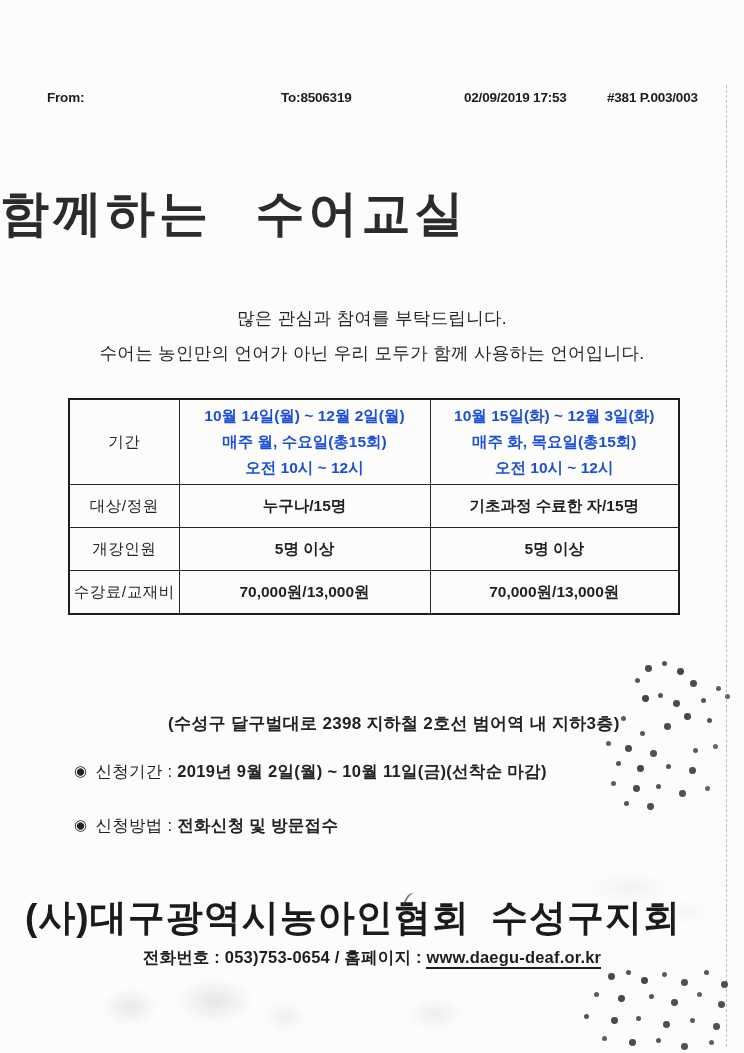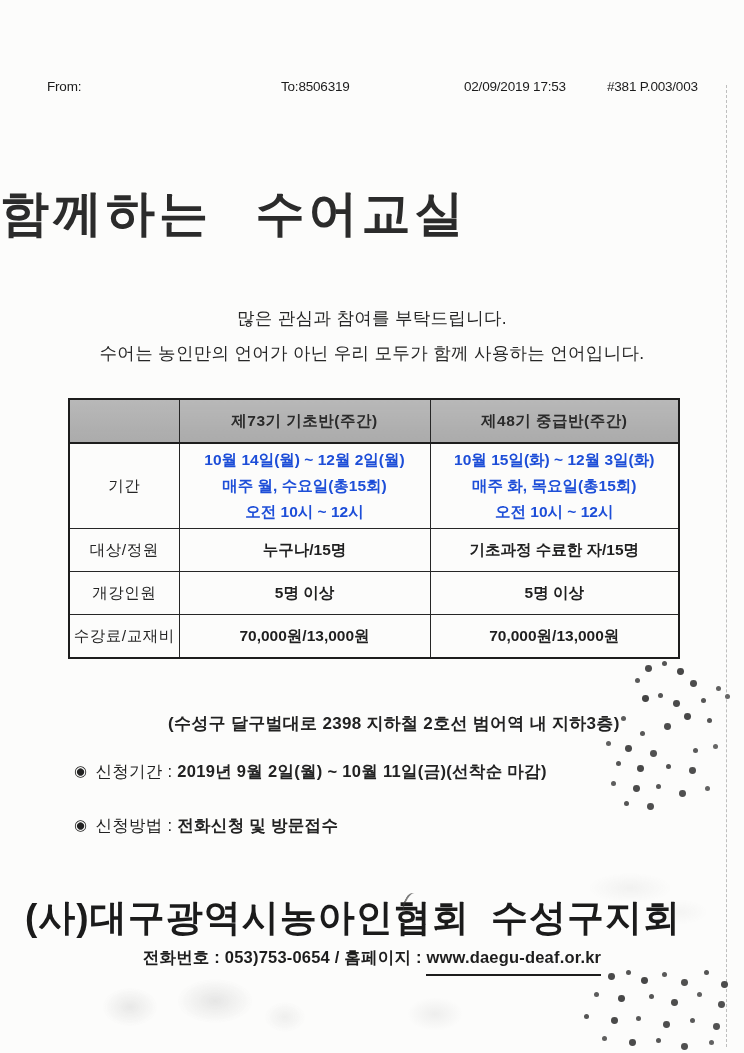--- a/index.html
+++ b/index.html
@@ -9,22 +9,22 @@
     height: 1053px;
     background: #fcfcfb;
     overflow: hidden;
     font-family: "Liberation Sans", "DejaVu Sans", sans-serif;
     color: #1e1e1e;
     position: relative;
   }
   .page { position: absolute; inset: 0; }
 
   
-  .fax-header { position: absolute; top: 79px; left: 0; width: 744px; height: 20px;
-    font-size: 13.5px; letter-spacing: -0.2px; color: #1c1c1c; font-weight: 400; }
+  .fax-header { position: absolute; top: 90px; left: 0; width: 744px; height: 20px;
+    font-size: 13.5px; letter-spacing: -0.2px; color: #1c1c1c; font-weight: 700; }
   .fax-from { position: absolute; left: 47px; }
   .fax-to { position: absolute; left: 281px; }
   .fax-datetime { position: absolute; left: 464px; }
   .fax-page { position: absolute; left: 607px; }
 
   
   .doc-title { position: absolute; top: 181px; left: 0; width: 744px; text-align: left;
     font-size: 49px; font-weight: 700; color: #2b2b2b; letter-spacing: 4px; word-spacing: 26px; }
 
   
@@ -57,21 +57,21 @@
   .note1 { top: 679px; }
   .note1-sub { top: 712px; left: 168px; font-weight: 700; font-size: 17px; }
   .note2 { top: 761px; }
   .note3 { top: 815px; }
 
   
   .footer-org { position: absolute; top: 893px; left: 0; width: 706px; text-align: center;
     font-size: 37px; font-weight: 700; color: #1b1b1b; letter-spacing: 1px; word-spacing: 10px; }
   .footer-contact { position: absolute; top: 947px; left: 0; width: 744px; text-align: center;
     font-size: 16.5px; font-weight: 700; color: #1d1d1d; letter-spacing: 0.2px; }
-  .footer-url { text-decoration: none; color: #1d1d1d; border-bottom: 2px solid #1d1d1d; padding-bottom: 8px; text-align: right; }
+  .footer-url { text-decoration: none; color: #1d1d1d; border-bottom: 2px solid #1d1d1d; padding-bottom: 1px; text-align: right; }
 
   
   .edge-line { position: absolute; left: 726px; top: 85px; height: 962px; width: 0;
     border-left: 1px dashed rgba(115,115,115,0.45); }
   .speck { position: absolute; width: 3px; height: 3px; border-radius: 50%; background: transparent; }
   .speck-a { left: 595px; top: 655px;
     box-shadow: 52px 12px 0 2px #4c4c4c, 68px 7px 0 1px #555, 84px 15px 0 2px #474747,
       41px 24px 0 1px #5a5a5a, 97px 27px 0 2px #4c4c4c, 122px 32px 0 1px #606060,
       49px 42px 0 2px #444, 64px 39px 0 1px #555, 80px 47px 0 2px #4a4a4a,
       107px 44px 0 1px #565656, 131px 40px 0 1px #666, 27px 62px 0 1px #5c5c5c,
@@ -125,25 +125,20 @@
     <div>수어는 농인만의 언어가 아닌 우리 모두가 함께 사용하는 언어입니다.</div>
   </div>
 
   <table class="class-table">
     <colgroup>
       <col class="col-label">
         <col class="col-basic">
         <col class="col-inter">
     </colgroup>
     <tbody>
-        <tr class="head">
-      <th></th>
-      <th>제73기 기초반(주간)</th>
-      <th>제48기 중급반(주간)</th>
-    </tr>
     <tr class="row-period">
       <td class="cell-label">기간</td>
       <td>
         <div class="period-line">10월 14일(월) ~ 12월 2일(월)</div>
         <div class="period-line">매주 월, 수요일(총15회)</div>
         <div class="period-line">오전 10시 ~ 12시</div>
       </td>
       <td>
         <div class="period-line">10월 15일(화) ~ 12월 3일(화)</div>
         <div class="period-line">매주 화, 목요일(총15회)</div>

